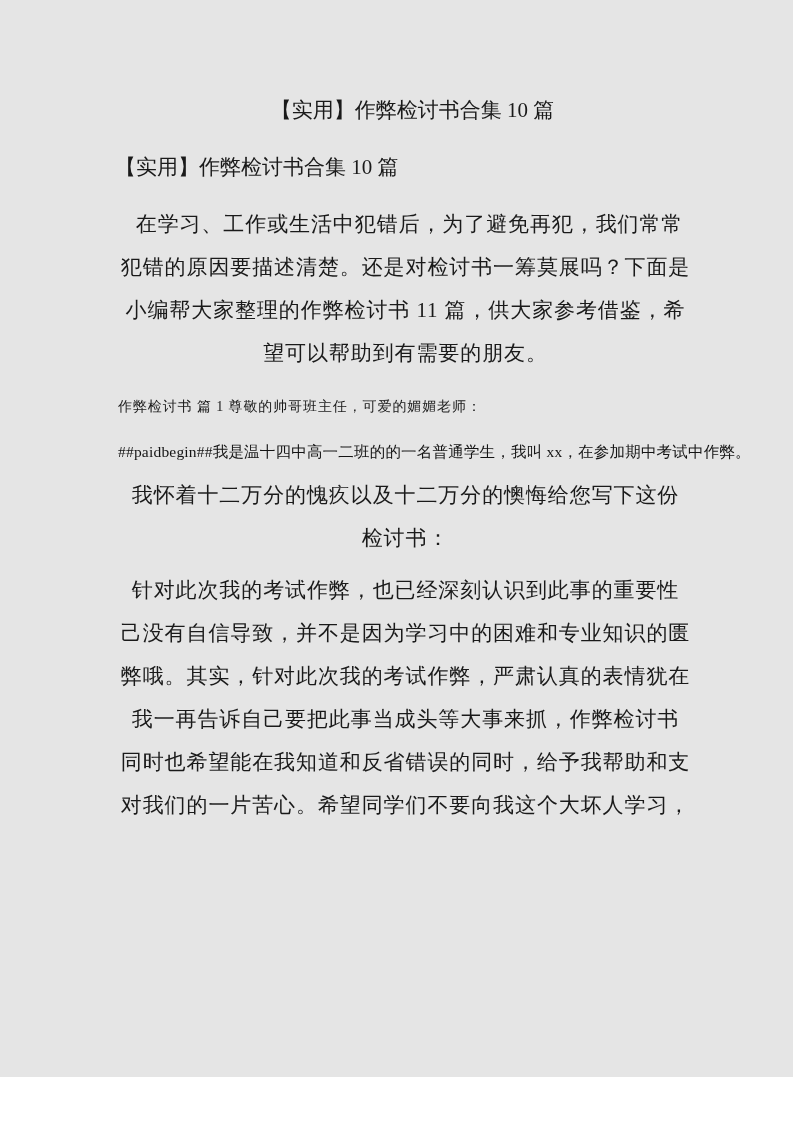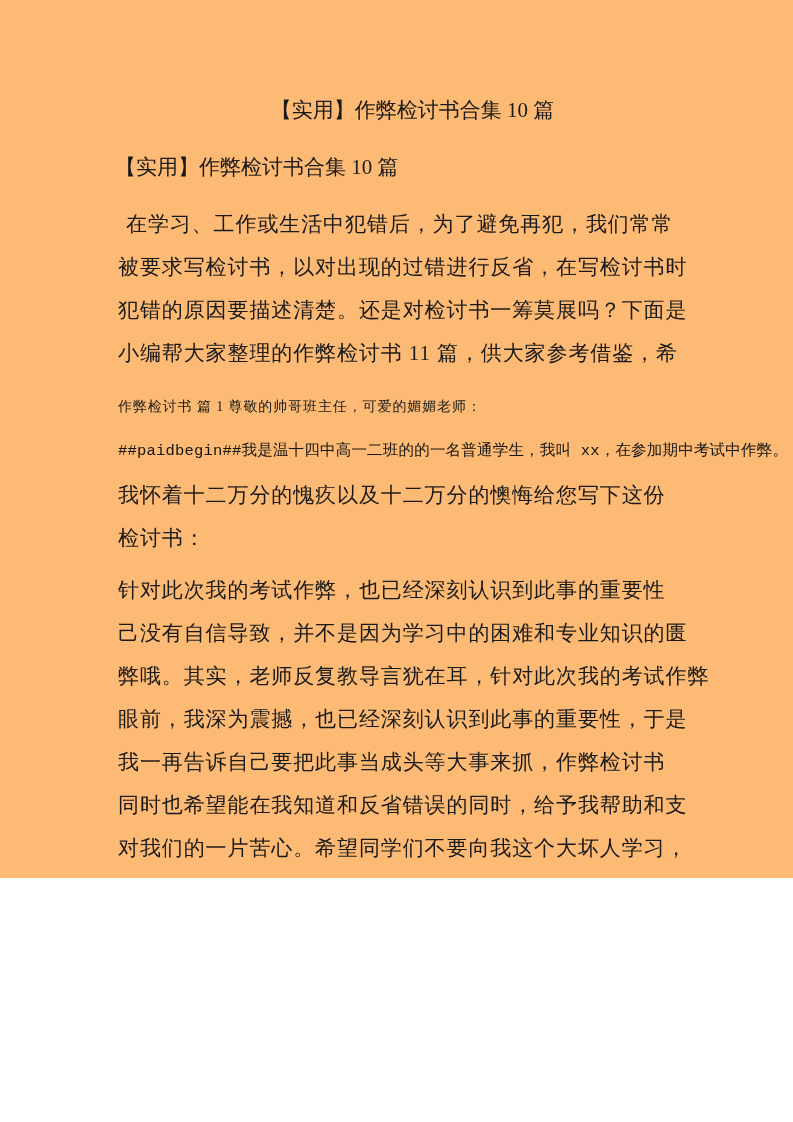--- a/index.html
+++ b/index.html
@@ -3,22 +3,22 @@
 <meta charset="utf-8">
 <style>
   html, body {
     margin: 0;
     padding: 0;
     background: #ffffff;
   }
   .page {
     position: relative;
     width: 793px;
-    height: 878px;
-    background: #fdba74;
+    height: 1077px;
+    background: #e5e5e5;
     overflow: hidden;
     font-family: "Liberation Serif", serif;
     color: #1a1a1a;
   }
   .content {
     position: absolute;
     left: 118px;
     top: 0;
     width: 575px;
   }
@@ -41,34 +41,35 @@
   }
   .para {
     margin: 0;
     padding: 0;
   }
   .para-line {
     font-size: 21px;
     letter-spacing: 0.9px;
     line-height: 43px;
     white-space: nowrap;
+    text-align: center;
   }
   .intro-para { margin-top: 22px; }
   .intro-para .para-line.first { text-indent: 8px; }
   .section-heading {
     margin-top: 10px;
     font-size: 14px;
     letter-spacing: 0.9px;
     line-height: 43px;
     white-space: nowrap;
     font-weight: 400;
   }
   .paid-line {
     margin-top: 2px;
-    font-family: Liberation Mono, monospace;
+    font-family: Liberation Serif, serif;
     font-size: 15.5px;
     letter-spacing: 0.2px;
     line-height: 43px;
     white-space: nowrap;
     color: #141414;
   }
   .para-a { margin-top: 1px; }
   .para-b { margin-top: 9px; }
 </style>
 </head>
@@ -76,38 +77,37 @@
 
 <div class="page">
   <div class="content">
 
     <div class="doc-title">【实用】作弊检讨书合集 10 篇</div>
 
     <div class="doc-heading">【实用】作弊检讨书合集 10 篇</div>
 
     <div class="para intro-para">
       <div class="para-line first">在学习、工作或生活中犯错后，为了避免再犯，我们常常</div>
-      <div class="para-line">被要求写检讨书，以对出现的过错进行反省，在写检讨书时</div>
       <div class="para-line">犯错的原因要描述清楚。还是对检讨书一筹莫展吗？下面是</div>
       <div class="para-line">小编帮大家整理的作弊检讨书 11 篇，供大家参考借鉴，希</div>
+      <div class="para-line">望可以帮助到有需要的朋友。</div>
     </div>
 
     <div class="section-heading">作弊检讨书 篇 1 尊敬的帅哥班主任，可爱的媚媚老师：</div>
 
     <div class="paid-line">##paidbegin##我是温十四中高一二班的的一名普通学生，我叫 xx，在参加期中考试中作弊。</div>
 
     <div class="para para-a">
       <div class="para-line">我怀着十二万分的愧疚以及十二万分的懊悔给您写下这份</div>
       <div class="para-line">检讨书：</div>
     </div>
 
     <div class="para para-b">
       <div class="para-line">针对此次我的考试作弊，也已经深刻认识到此事的重要性</div>
       <div class="para-line">己没有自信导致，并不是因为学习中的困难和专业知识的匮</div>
-      <div class="para-line">弊哦。其实，老师反复教导言犹在耳，针对此次我的考试作弊</div>
-      <div class="para-line">眼前，我深为震撼，也已经深刻认识到此事的重要性，于是</div>
+      <div class="para-line">弊哦。其实，针对此次我的考试作弊，严肃认真的表情犹在</div>
       <div class="para-line">我一再告诉自己要把此事当成头等大事来抓，作弊检讨书</div>
       <div class="para-line">同时也希望能在我知道和反省错误的同时，给予我帮助和支</div>
       <div class="para-line">对我们的一片苦心。希望同学们不要向我这个大坏人学习，</div>
     </div>
 
   </div>
 </div>
 
 </body></html>

